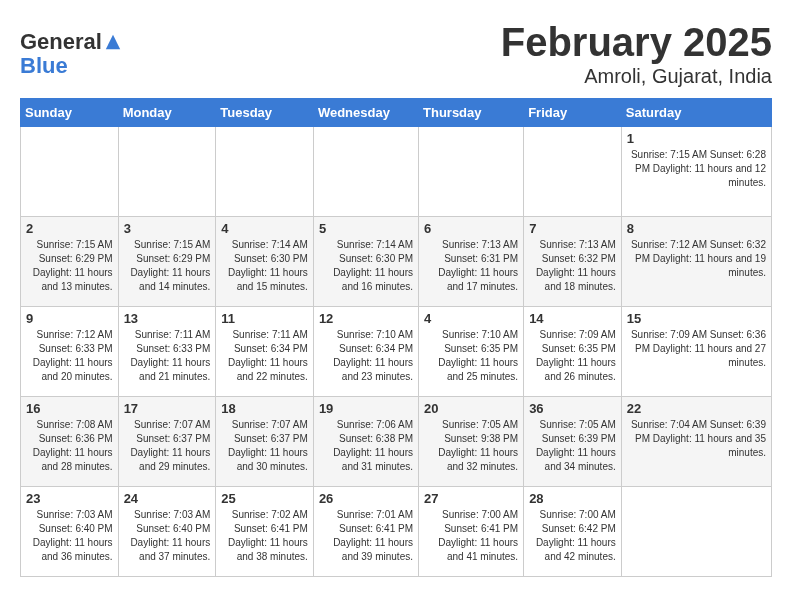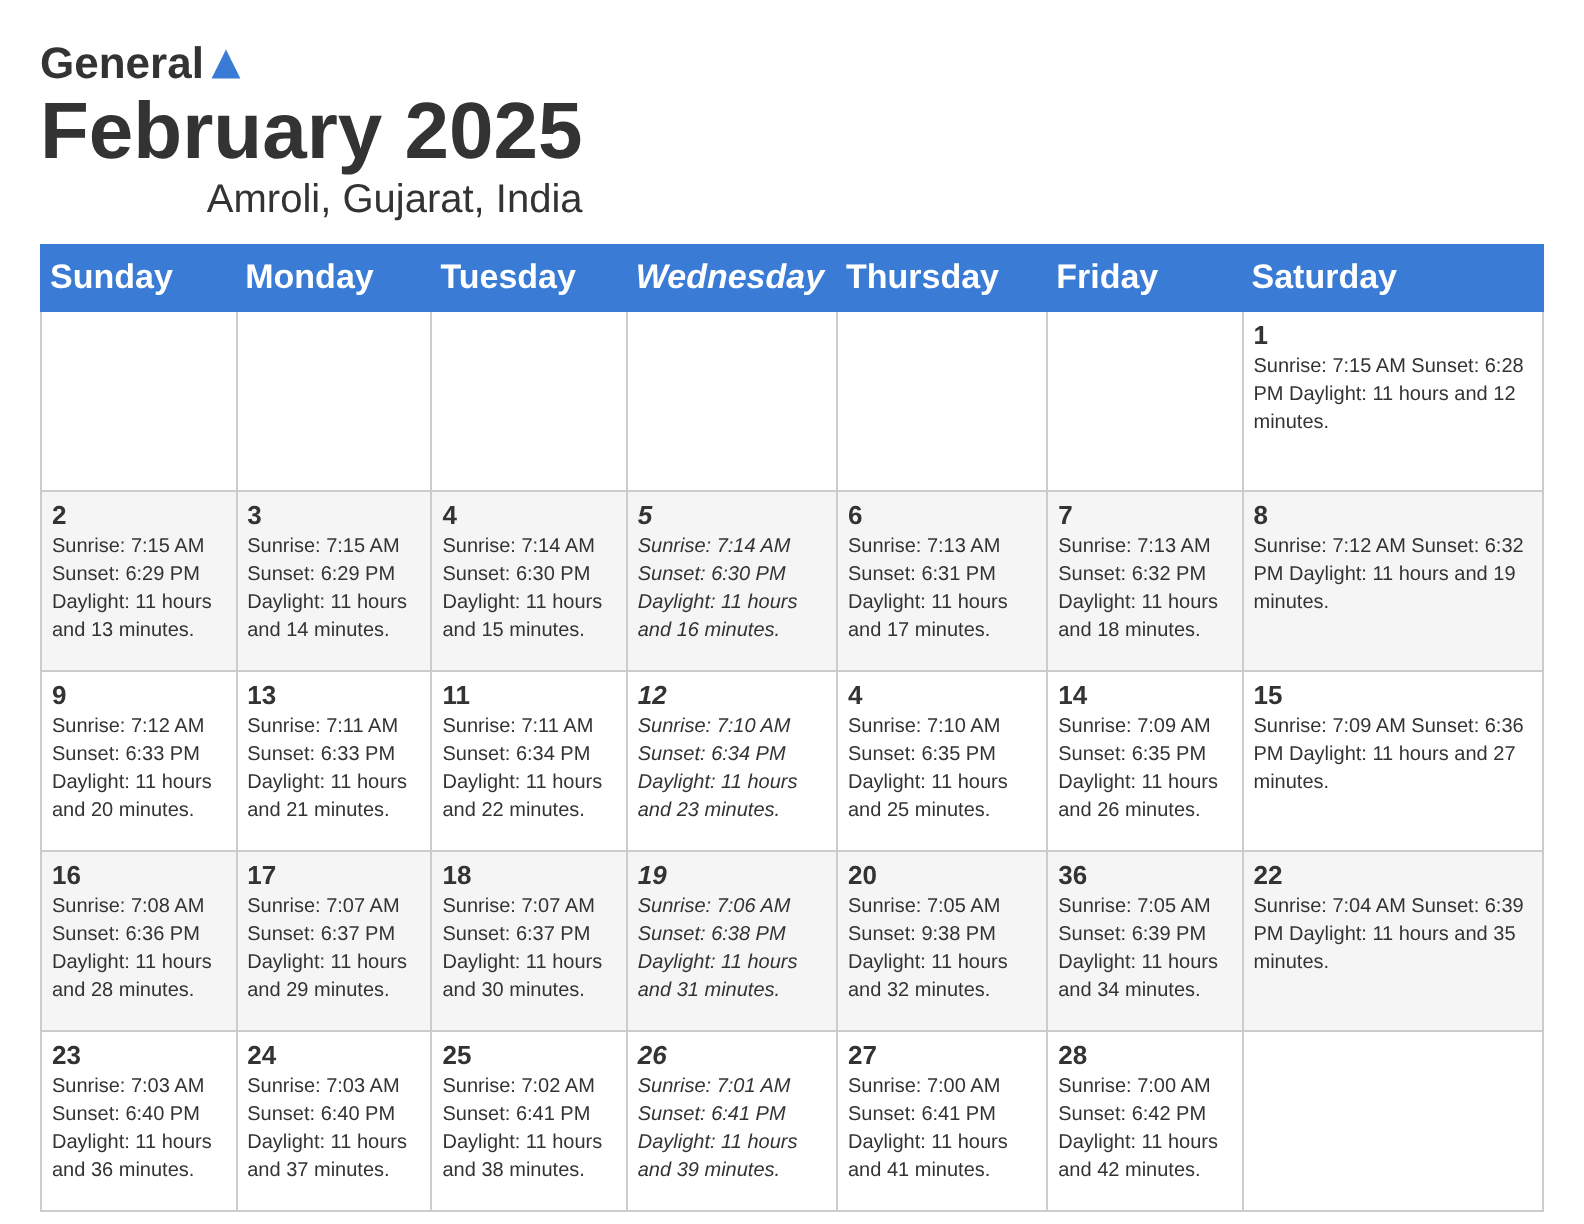--- a/index.html
+++ b/index.html
@@ -6,23 +6,22 @@
     body {
       font-family: Arial, sans-serif;
       background: #fff;
       width: 792px;
       min-height: 612px;
       padding: 20px;
     }
     .header {
       display: flex;
       justify-content: space-between;
-      align-items: flex-start;
+      align-items: center;
       margin-bottom: 10px;
-      flex-direction: column;
     }
     .logo {
       display: flex;
       align-items: center;
     }
     .logo-text {
       font-size: 22px;
       font-weight: bold;
       line-height: 1.1;
     }
@@ -46,21 +45,21 @@
       color: #333;
     }
     table {
       width: 100%;
       border-collapse: collapse;
       table-layout: fixed;
     }
     th {
       background-color: #3a7bd5;
       color: #fff;
-      font-size: 17px;
+      font-size: 13px;
       font-weight: bold;
       padding: 6px 4px;
       text-align: left;
       border: 1px solid #3a7bd5;
     }
     td {
       border: 1px solid #ccc;
       vertical-align: top;
       padding: 4px 5px;
       font-size: 10.5px;
@@ -70,46 +69,48 @@
     .day-num {
       font-size: 13px;
       font-weight: bold;
       display: block;
       margin-bottom: 2px;
     }
     .day-info {
       font-size: 10px;
       line-height: 1.4;
       color: #333;
+      text-align: right;
     }
     .empty {
       background: #f9f9f9;
     }
     tr:nth-child(odd) td { background: #fff; }
     tr:nth-child(even) td { background: #f5f5f5; }
     th:nth-child(1), td:nth-child(1) { width: 13%; }
     th:nth-child(2), td:nth-child(2) { width: 13%; }
     th:nth-child(3), td:nth-child(3) { width: 13%; }
-    th:nth-child(4), td:nth-child(4) { width: 14%; font-style: italic; }
+    th:nth-child(4), td:nth-child(4) { width: 14%; }
     th:nth-child(5), td:nth-child(5) { width: 14%; }
     th:nth-child(6), td:nth-child(6) { width: 13%; }
     th:nth-child(7), td:nth-child(7) { width: 20%; }
   </style>
 </head>
 <body>
 
 <div class="header">
   <div class="logo">
     <div>
       <div style="display:flex;align-items:center;">
         <span class="logo-text logo-general">General</span>
         <svg class="logo-icon" viewBox="0 0 20 20">
           <polygon points="10,2 18,18 2,18" fill="#3a7bd5"></polygon>
         </svg>
       </div>
+      <div class="logo-text logo-blue">Blue</div>
     </div>
   </div>
   <div class="title-section">
     <div class="month-title">February 2025</div>
     <div class="location">Amroli, Gujarat, India</div>
   </div>
 </div>
 
 <table>
   <thead>

